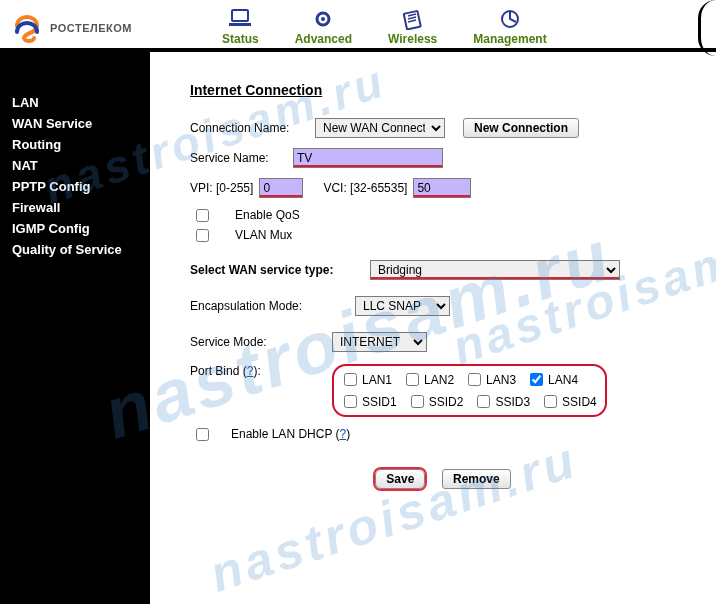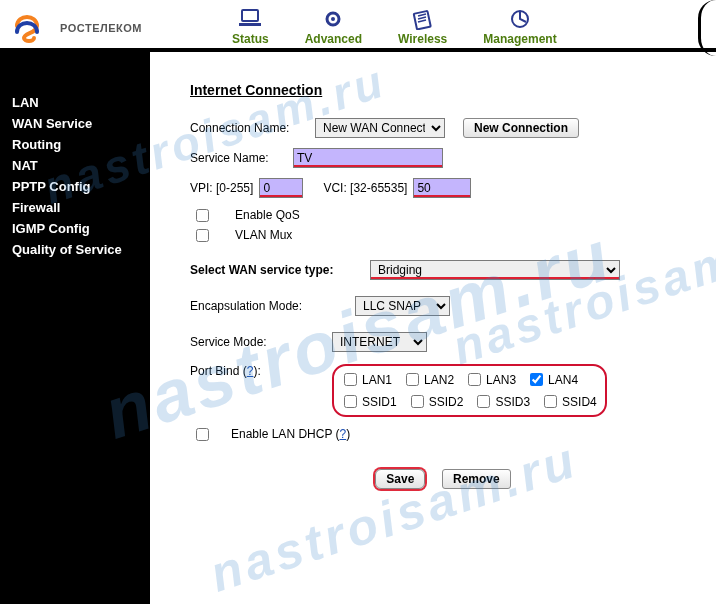--- a/index.html
+++ b/index.html
@@ -17,21 +17,21 @@
   .header {
     display: flex;
     align-items: flex-end;
     padding: 4px 12px 0 12px;
     height: 52px;
     border-bottom: 4px solid #000;
   }
   .logo-block {
     display: flex;
     align-items: center;
-    gap: 18px;
+    gap: 8px;
     margin-right: 60px;
   }
   .logo-swirl {
     width: 30px; height: 40px;
     display:flex; flex-direction:column; justify-content:center;
   }
   .logo-swirl svg { width:30px; height:40px; }
   .logo-text { font-weight:bold; color:#555; font-size:11px; letter-spacing:.5px; }
   .tabs {
     display: flex;

